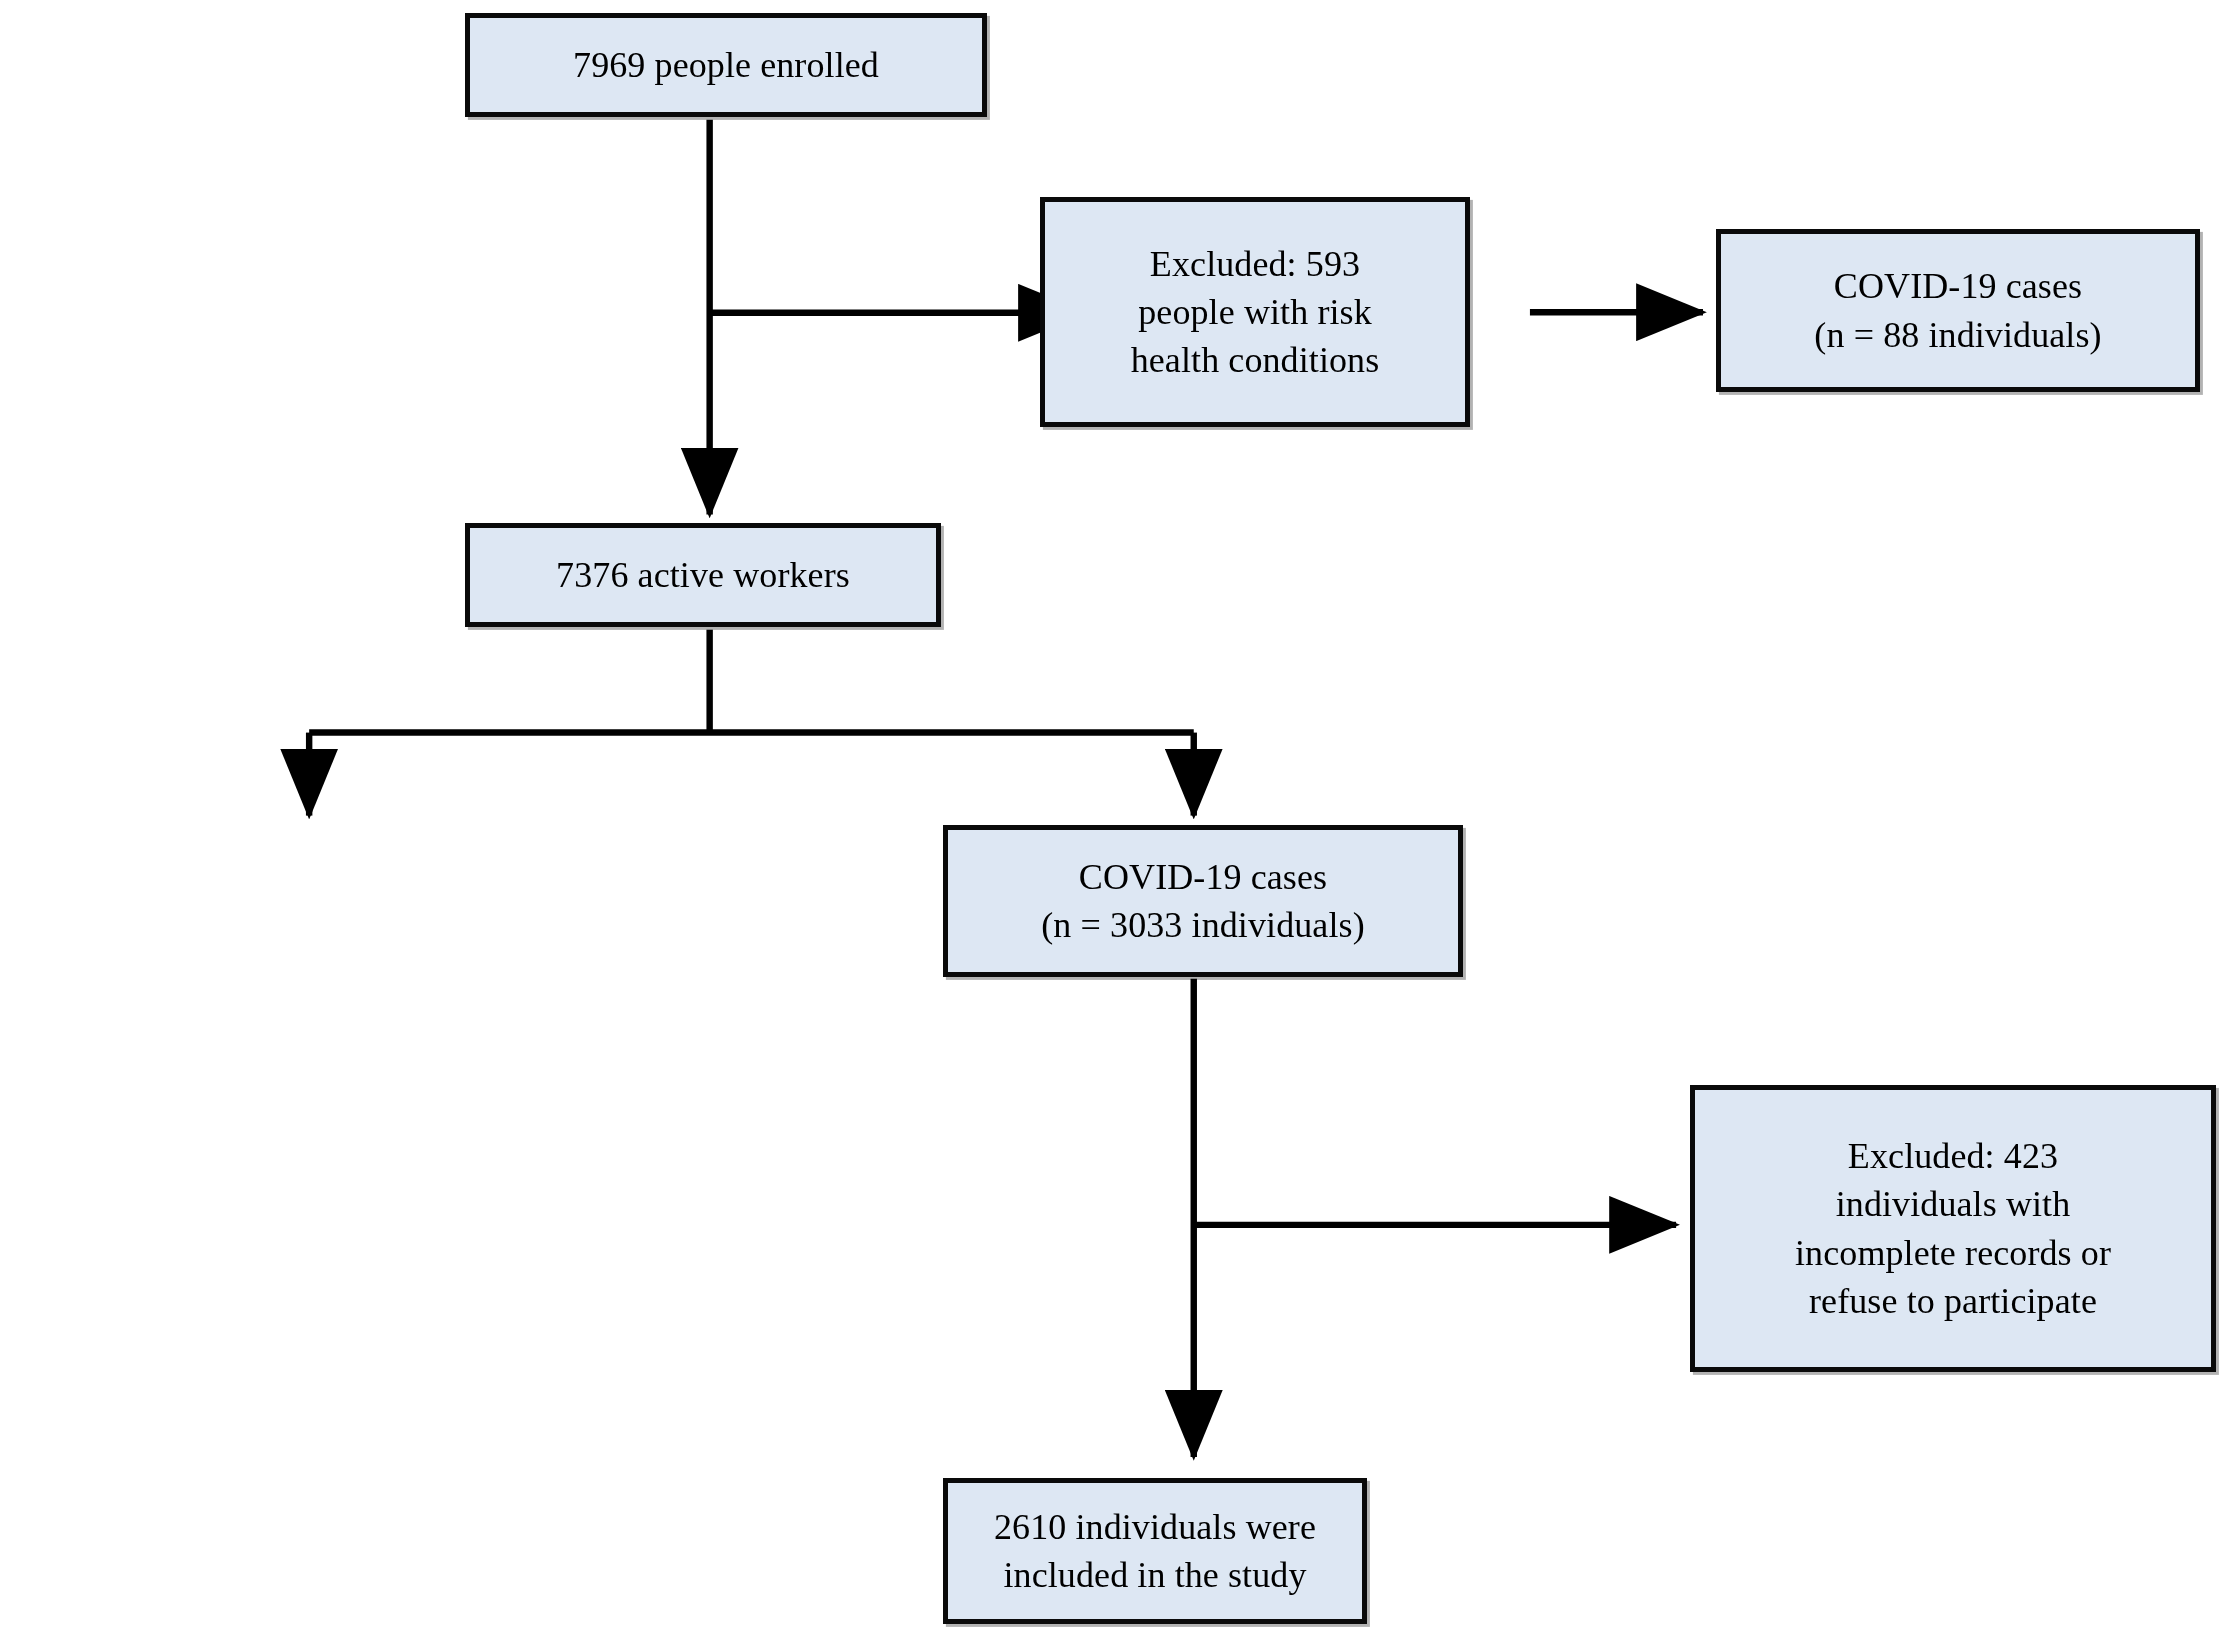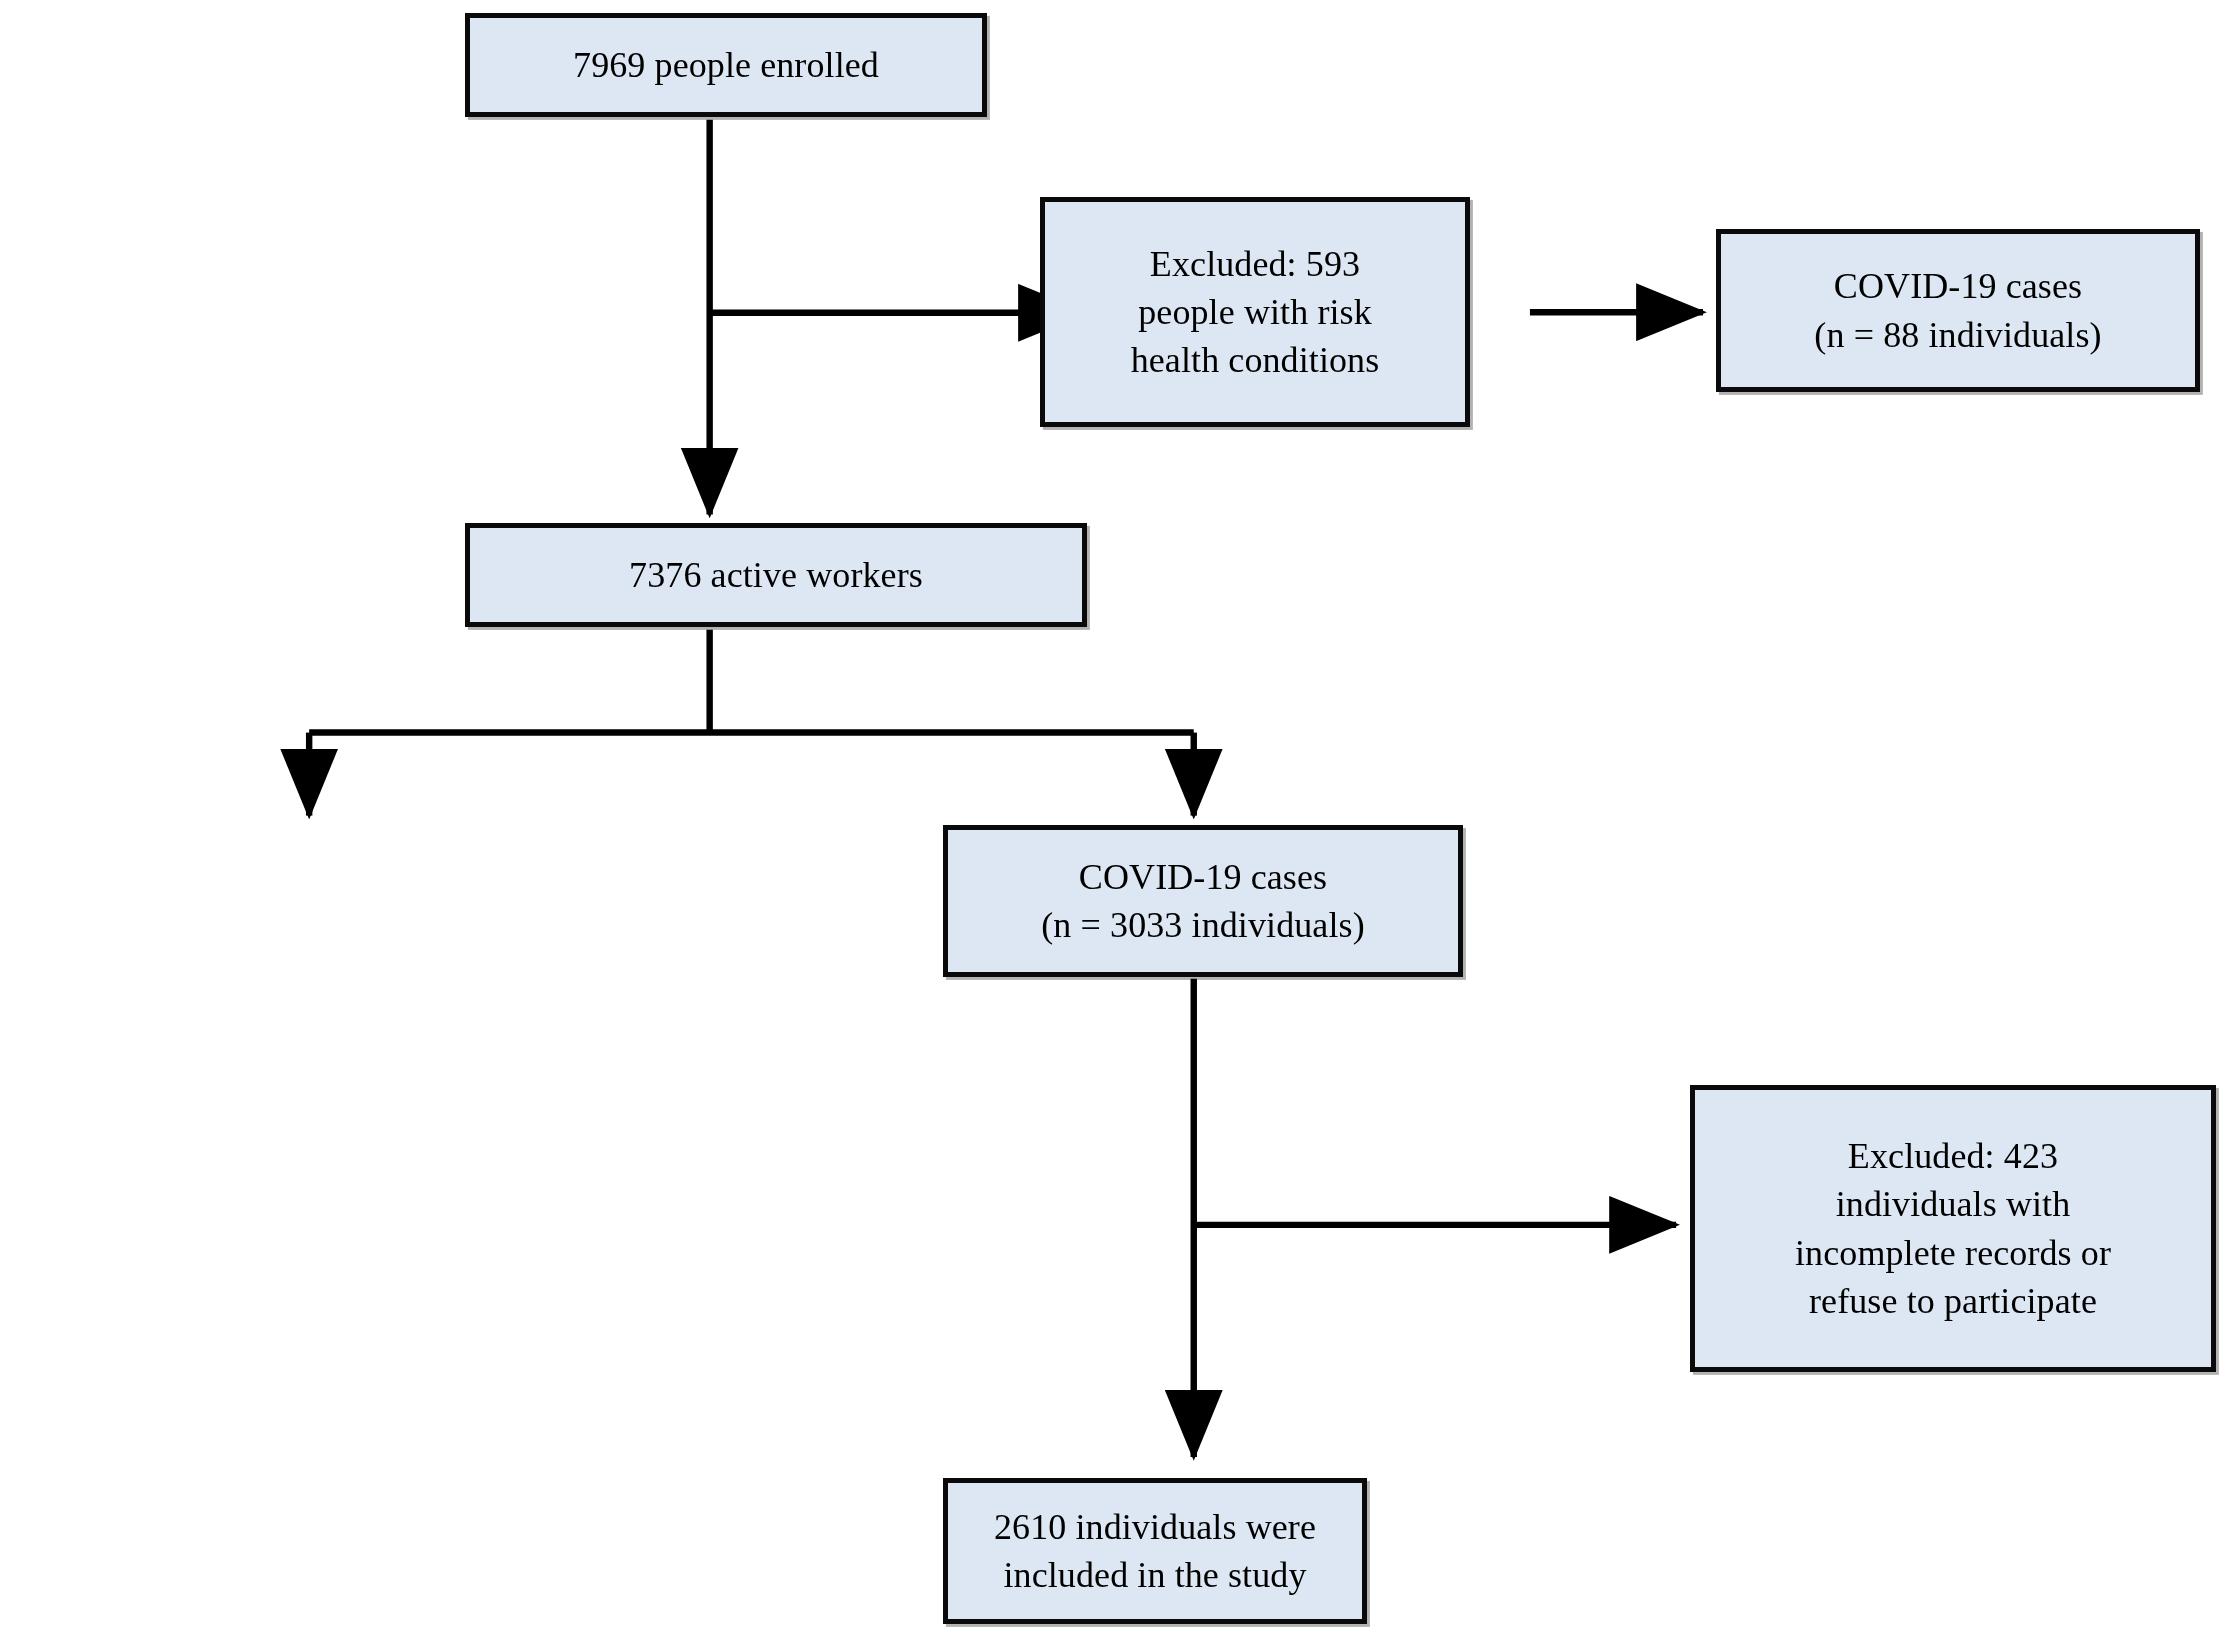--- a/index.html
+++ b/index.html
@@ -47,21 +47,21 @@
     padding: 0 8.2px;
     box-sizing: border-box;
     font-size: 36px;
     letter-spacing: 0.1px;
     white-space: pre-line;
   }
   
   #node-enrolled      { left: 465px;  top: 13px;   width: 522px;  height: 104px; }
   #node-excluded-risk { left: 1040px; top: 197px;  width: 430px;  height: 230px; }
   #node-covid-risk    { left: 1716px; top: 229px;  width: 484px;  height: 163px; }
-  #node-active        { left: 465px;  top: 523px;  width: 622px;  height: 104px; }
+  #node-active        { left: 465px;  top: 523px;  width: 476px;  height: 104px; }
   #node-negative      { left: 22px;   top: 825px; width: 573px;  height: 157px; }
   #node-covid-cases   { left: 943px; top: 825px; width: 520px;  height: 152px; }
   #node-excluded-inc  { left: 1690px; top: 1085px; width: 526px;  height: 287px; }
   #node-included      { left: 943px; top: 1478px; width: 424px;  height: 146px; }
 </style>
 </head>
 <body>
 
 <div id="flow-root">
 

